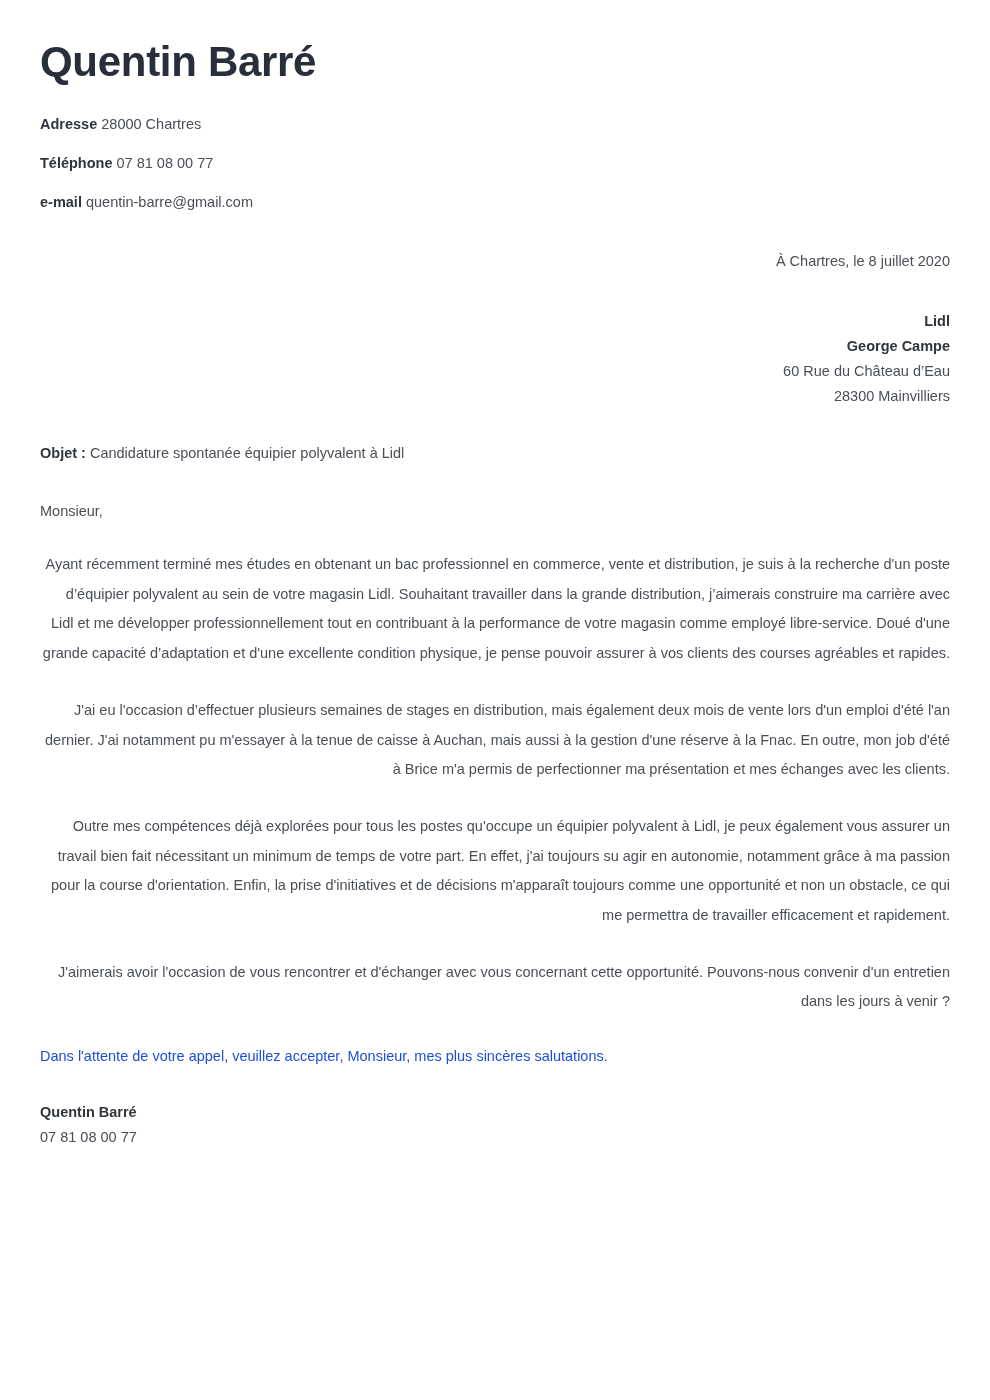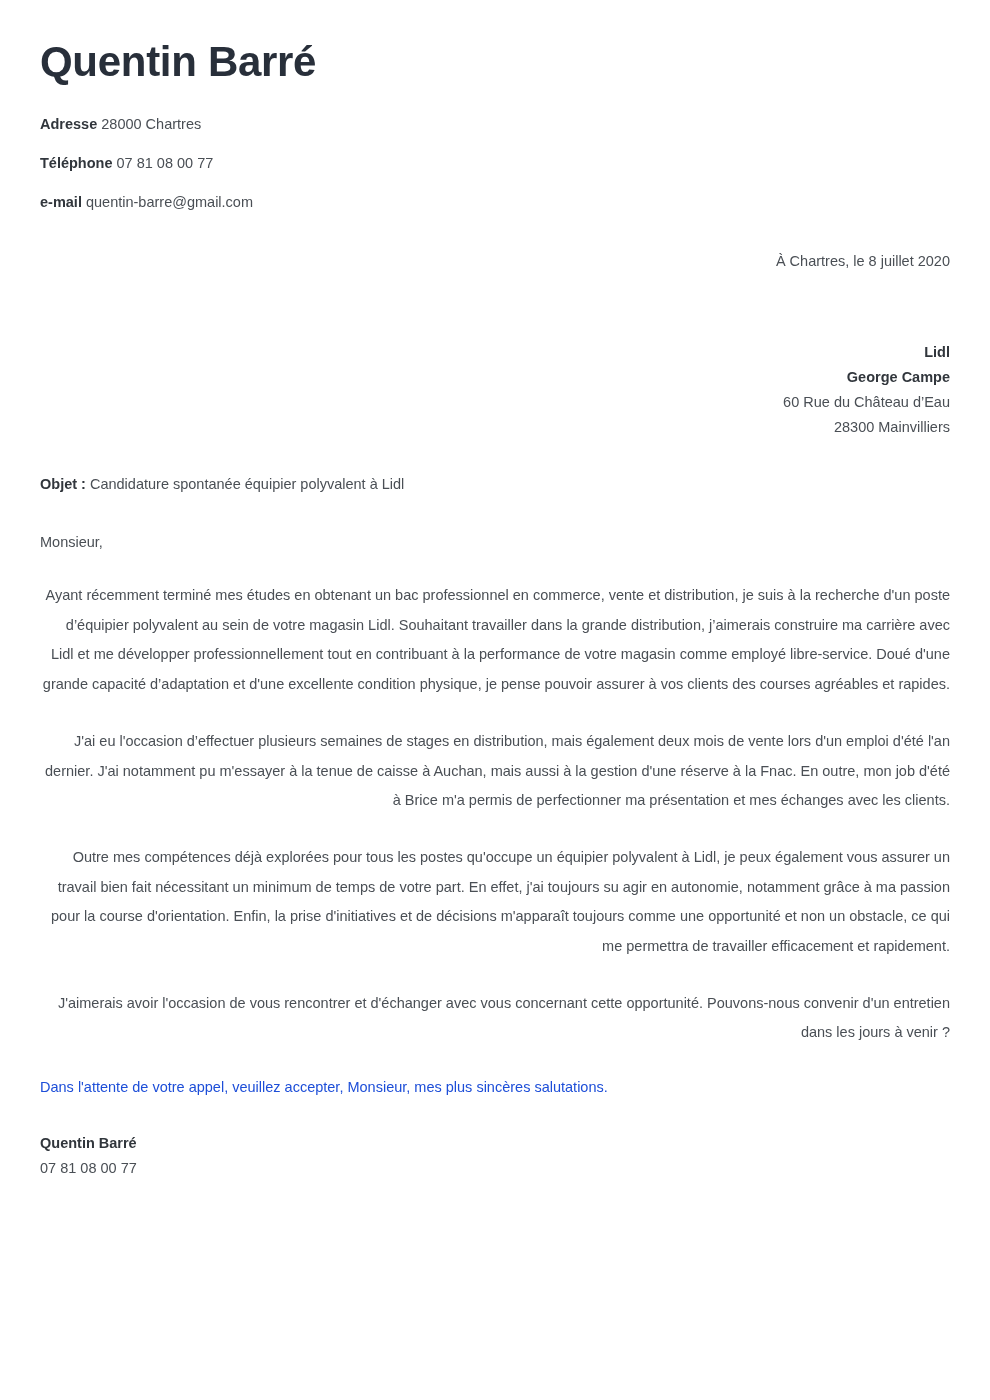--- a/index.html
+++ b/index.html
@@ -59,21 +59,21 @@
   .date-line {
     text-align: right;
     font-size: 14.5px;
     color: #4a4f55;
     margin-top: 40px;
     margin-bottom: 8px;
   }
 
   .recipient-block {
     text-align: right;
-    margin-top: 71px;
+    margin-top: 40px;
     font-size: 14.5px;
     line-height: 1.72;
     color: #4a4f55;
   }
   .recipient-company,
   .recipient-person {
     font-weight: bold;
     color: #31363c;
   }
 

